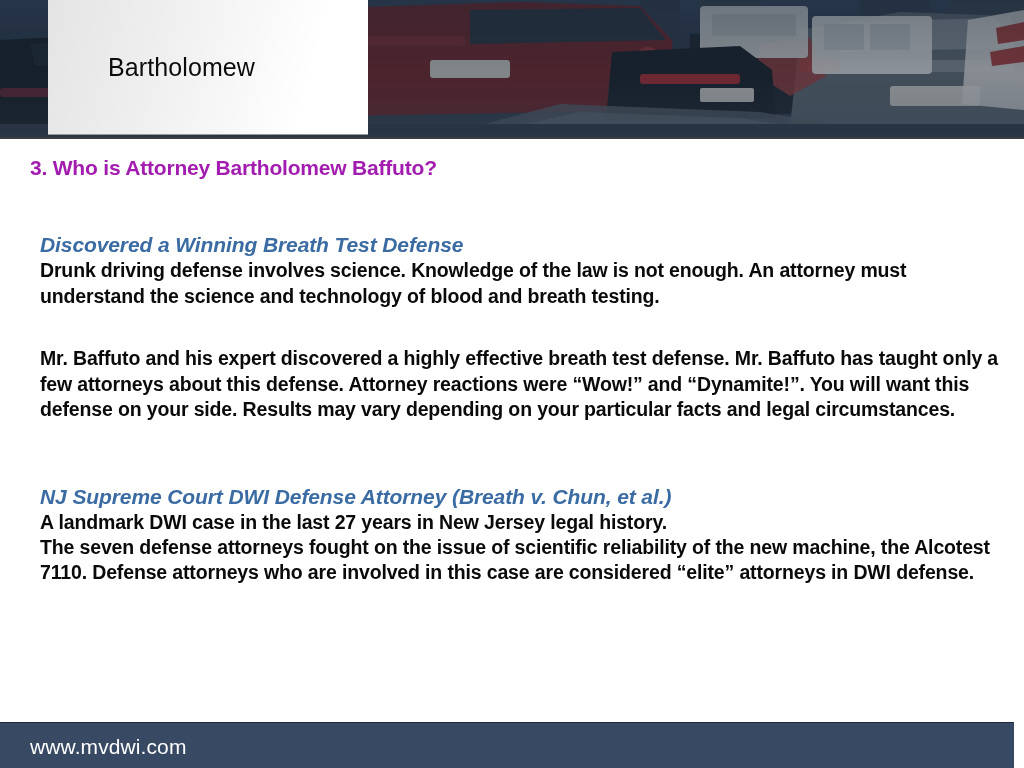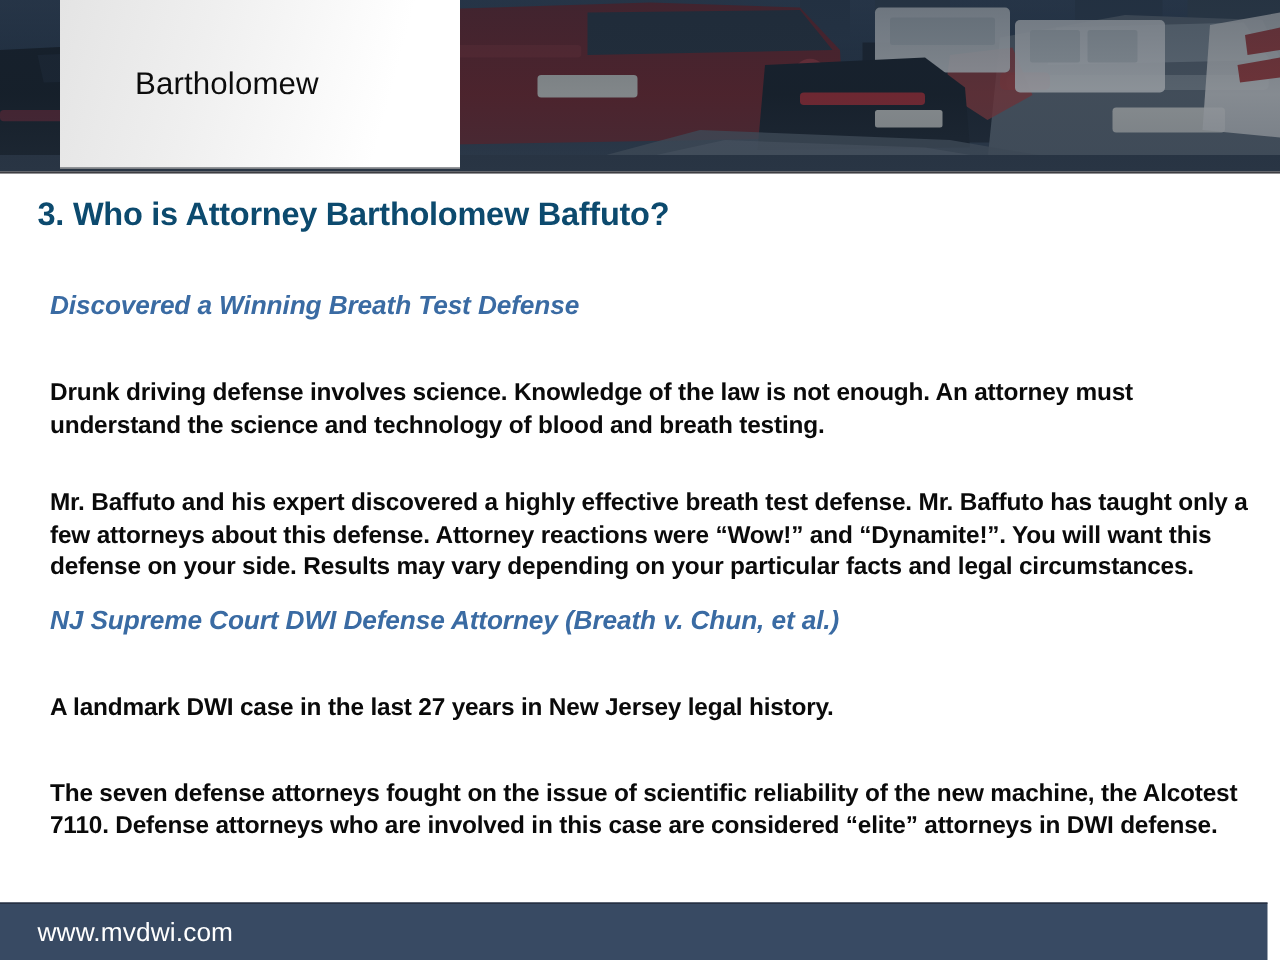--- a/index.html
+++ b/index.html
@@ -77,23 +77,23 @@
     left: 0;
     top: 139px;
     width: 1024px;
     height: 583px;
     background: #ffffff;
   }
   .slide-title {
     position: absolute;
     left: 30px;
     top: 17px;
-    font-size: 26px;
+    font-size: 21px;
     font-weight: bold;
-    color: #0c4a6e;
+    color: #a21caf;
     letter-spacing: -0.2px;
     white-space: nowrap;
   }
 
   .block {
     position: absolute;
     left: 40px;
     width: 975px;
   }
   .sub-head {
@@ -103,21 +103,20 @@
     color: #3a6ba3;
     line-height: 26px;
     letter-spacing: -0.1px;
   }
   .para {
     font-size: 19.5px;
     font-weight: bold;
     color: #0a0a0a;
     line-height: 25.5px;
     letter-spacing: -0.15px;
-    margin-top: 44px;
   }
   .para.tight { line-height: 25px; }
 
   #block-one   { top: 93px; }
   #block-two   { top: 207px; }
   #block-three { top: 345px; }
 
   
   .footer {
     position: absolute;

